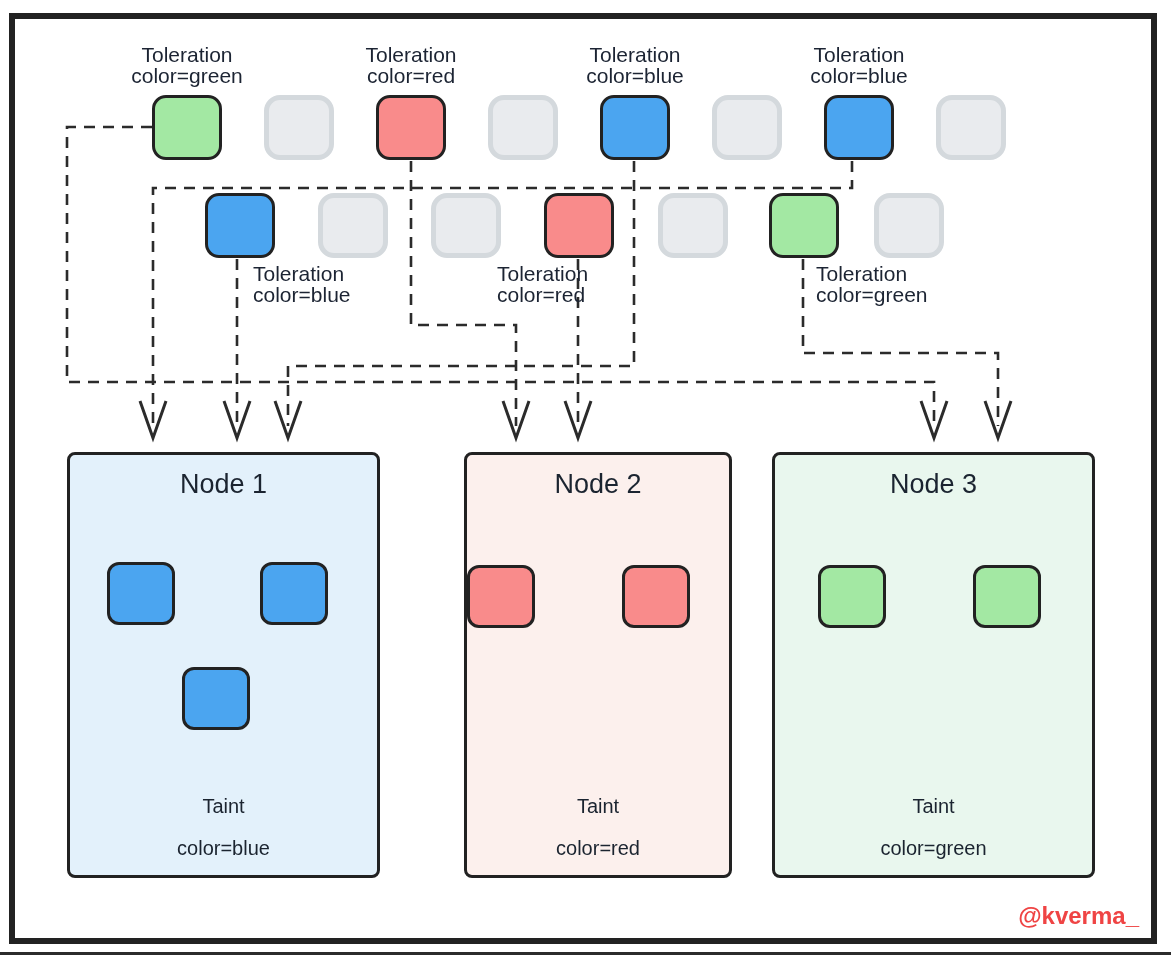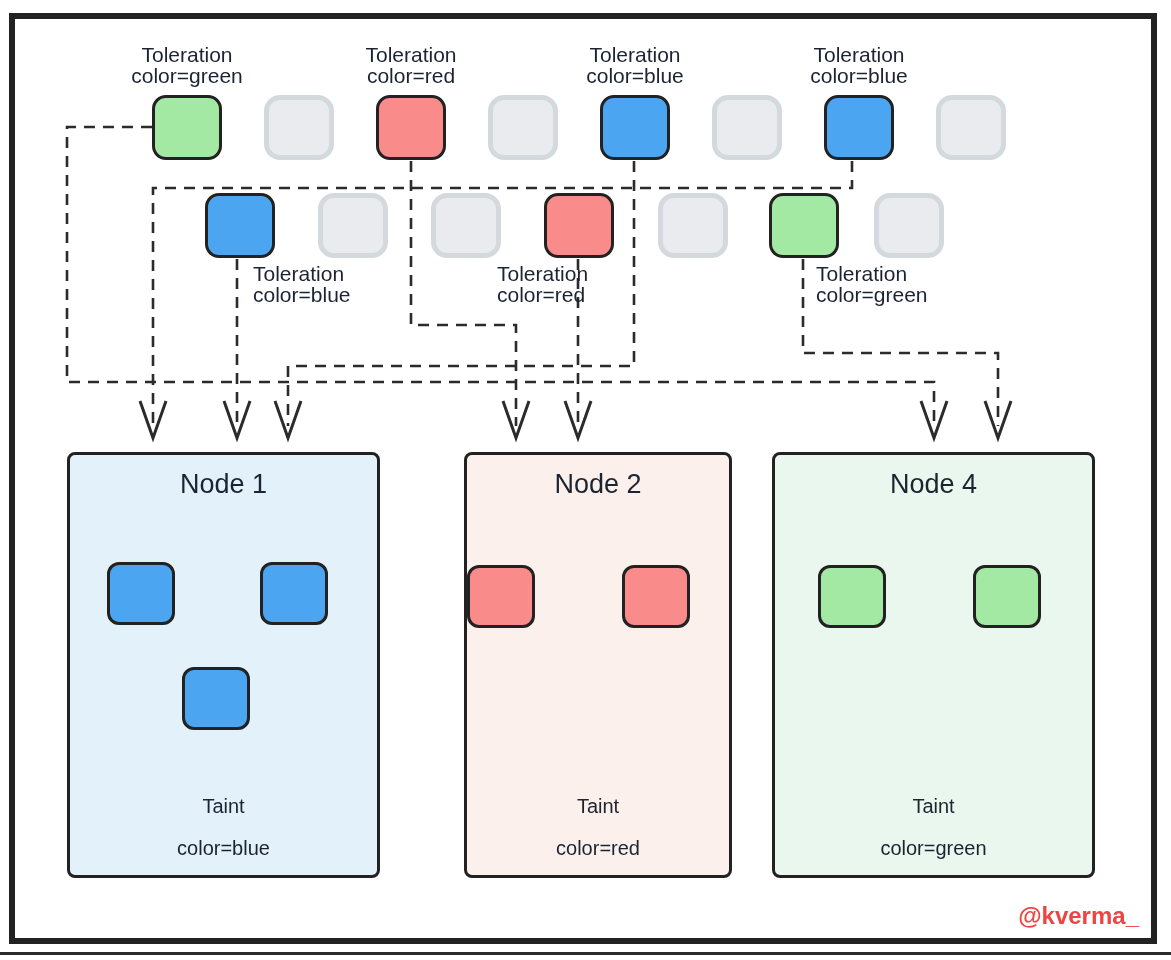--- a/index.html
+++ b/index.html
@@ -104,21 +104,21 @@
     <div class="node-box" style="left: 418px; top: 452px; width: 268px; height: 426px; background: rgb(252, 240, 237); margin-left: 46px;">
       <div class="node-title">Node 2</div>
       <div class="taint-label">
         <div>Taint</div>
         <div>color=red</div>
       </div>
     </div>
     <div class="node-pod" style="left: 467px; top: 565px; width: 68px; height: 63px; background: rgb(249, 139, 139);"></div>
     <div class="node-pod" style="left: 622px; top: 565px; width: 68px; height: 63px; background: rgb(249, 139, 139);"></div>
     <div class="node-box" style="left: 772px; top: 452px; width: 323px; height: 426px; background: rgb(233, 247, 238);">
-      <div class="node-title">Node 4</div>
+      <div class="node-title">Node 3</div>
       <div class="taint-label">
         <div>Taint</div>
         <div>color=green</div>
       </div>
     </div>
     <div class="node-pod" style="left: 818px; top: 565px; width: 68px; height: 63px; background: rgb(163, 232, 163);"></div>
     <div class="node-pod" style="left: 973px; top: 565px; width: 68px; height: 63px; background: rgb(163, 232, 163);"></div>
   </div>
 
 </body></html>

